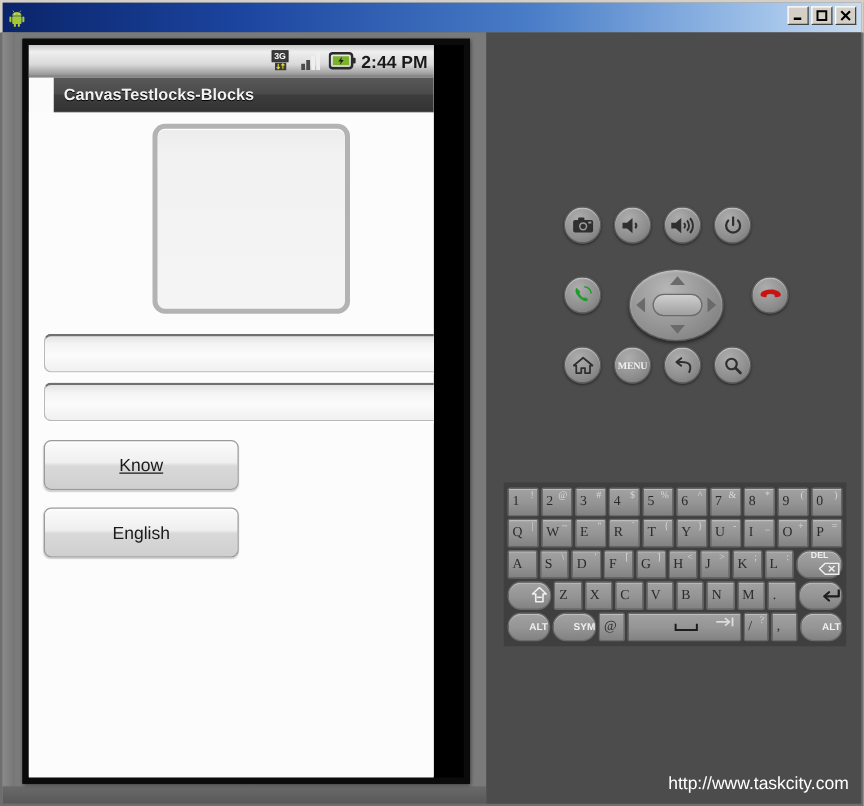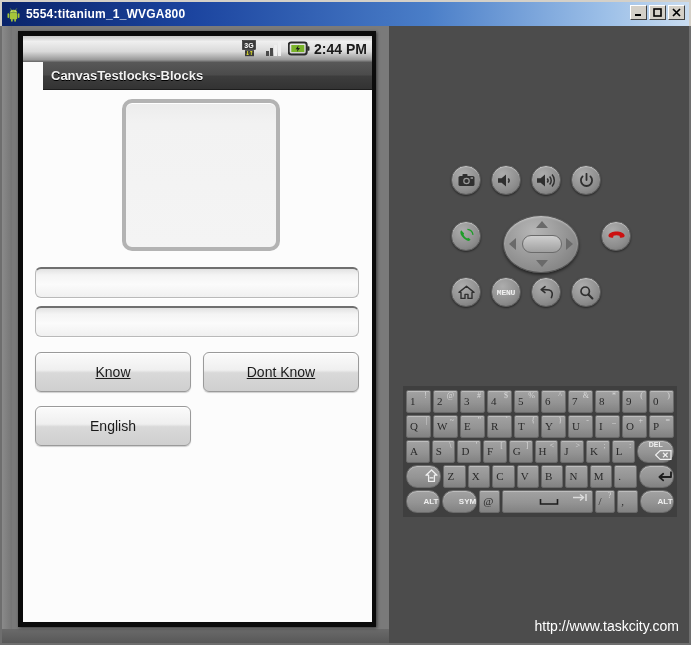--- a/index.html
+++ b/index.html
@@ -92,21 +92,21 @@
   .device-frame {
     position: absolute; left: 16px; top: 5px;
     width: 358px; height: 596px;
     background: #000000;
     border: 5px solid #0b0b0b;
     box-sizing: border-box;
     box-shadow: 1px 1px 3px rgba(0,0,0,0.55);
   }
   .screen {
     position: absolute; left: 0; top: 0;
-    width: 349px; height: 586px;
+    width: 324px; height: 586px;
     background: #fbfbfb;
     overflow: hidden;
   }
 
   
   .statusbar {
     position: relative;
     height: 26px;
     background: linear-gradient(to bottom, #c8c8c8 0%, #efefef 22%, #d9d9d9 62%, #9b9b9b 94%, #7d7d7d 100%);
     display: flex; align-items: center; justify-content: flex-end;
@@ -196,21 +196,21 @@
     border-radius: 50%;
     background: radial-gradient(circle at 38% 30%, #adadad, #8d8d8d 62%, #6f6f6f 100%);
     border: 1px solid #5c5c5c;
     box-shadow: inset 0 1px 1px rgba(255,255,255,0.45), 0 1px 2px rgba(0,0,0,0.5);
     display: flex; align-items: center; justify-content: center;
     box-sizing: border-box;
   }
   .rbtn svg { display: block; }
   .menu-lbl {
     font-size: 8px; font-weight: bold; color: #f0f0f0;
-    font-family: Liberation Mono, monospace;
+    font-family: Liberation Serif, serif;
     letter-spacing: -0.2px;
     text-align: center;
   }
   .dpad {
     position: absolute; left: 52px; top: 50px;
     width: 76px; height: 58px;
     border-radius: 50%;
     background: radial-gradient(ellipse at 40% 28%, #b6b6b6, #909090 60%, #757575 100%);
     border: 1px solid #5a5a5a;
     box-shadow: inset 0 1px 2px rgba(255,255,255,0.4), 0 2px 3px rgba(0,0,0,0.5);
@@ -297,21 +297,20 @@
           <rect x="1.6" y="6.6" width="1.8" height="5" rx="0.9" fill="#a4c639"></rect>
           <rect x="12.6" y="6.6" width="1.8" height="5" rx="0.9" fill="#a4c639"></rect>
           <rect x="5.4" y="12.6" width="1.8" height="3" rx="0.9" fill="#a4c639"></rect>
           <rect x="8.8" y="12.6" width="1.8" height="3" rx="0.9" fill="#a4c639"></rect>
           <circle cx="6.2" cy="4.3" r="0.55" fill="#fff"></circle>
           <circle cx="9.8" cy="4.3" r="0.55" fill="#fff"></circle>
           <line x1="4.6" y1="1.6" x2="5.7" y2="3.1" stroke="#a4c639" stroke-width="0.7"></line>
           <line x1="11.4" y1="1.6" x2="10.3" y2="3.1" stroke="#a4c639" stroke-width="0.7"></line>
         </svg>
       </span>
-      <span class="title-text">5554:titanium_1_WVGA800</span>
     </div>
     <div class="title-btns">
       <div class="tbtn">
         <svg width="11" height="11" viewBox="0 0 11 11">
             <rect x="2" y="7" width="6" height="2" fill="#000"></rect>
           </svg>
       </div>
       <div class="tbtn">
         <svg width="11" height="11" viewBox="0 0 11 11">
             <rect x="2" y="2" width="7" height="7" fill="none" stroke="#000" stroke-width="1.6"></rect>
@@ -368,21 +367,20 @@
           <div class="app-title">
             <span class="app-title-text">CanvasTestlocks-Blocks</span>
           </div>
 
           <div class="content">
             <div class="canvas-box"></div>
             <div class="edit edit1"></div>
             <div class="edit edit2"></div>
 
             <div class="btn btn-r1 btn-c1">Know</div>
-            <div class="btn btn-r1 btn-c2">Dont Know</div>
             <div class="btn btn-r2 btn-c1">English</div>
           </div>
 
         </div>
       </div>
     </div>
 
     <div class="panel-right">
 
       <div class="hwpad">

